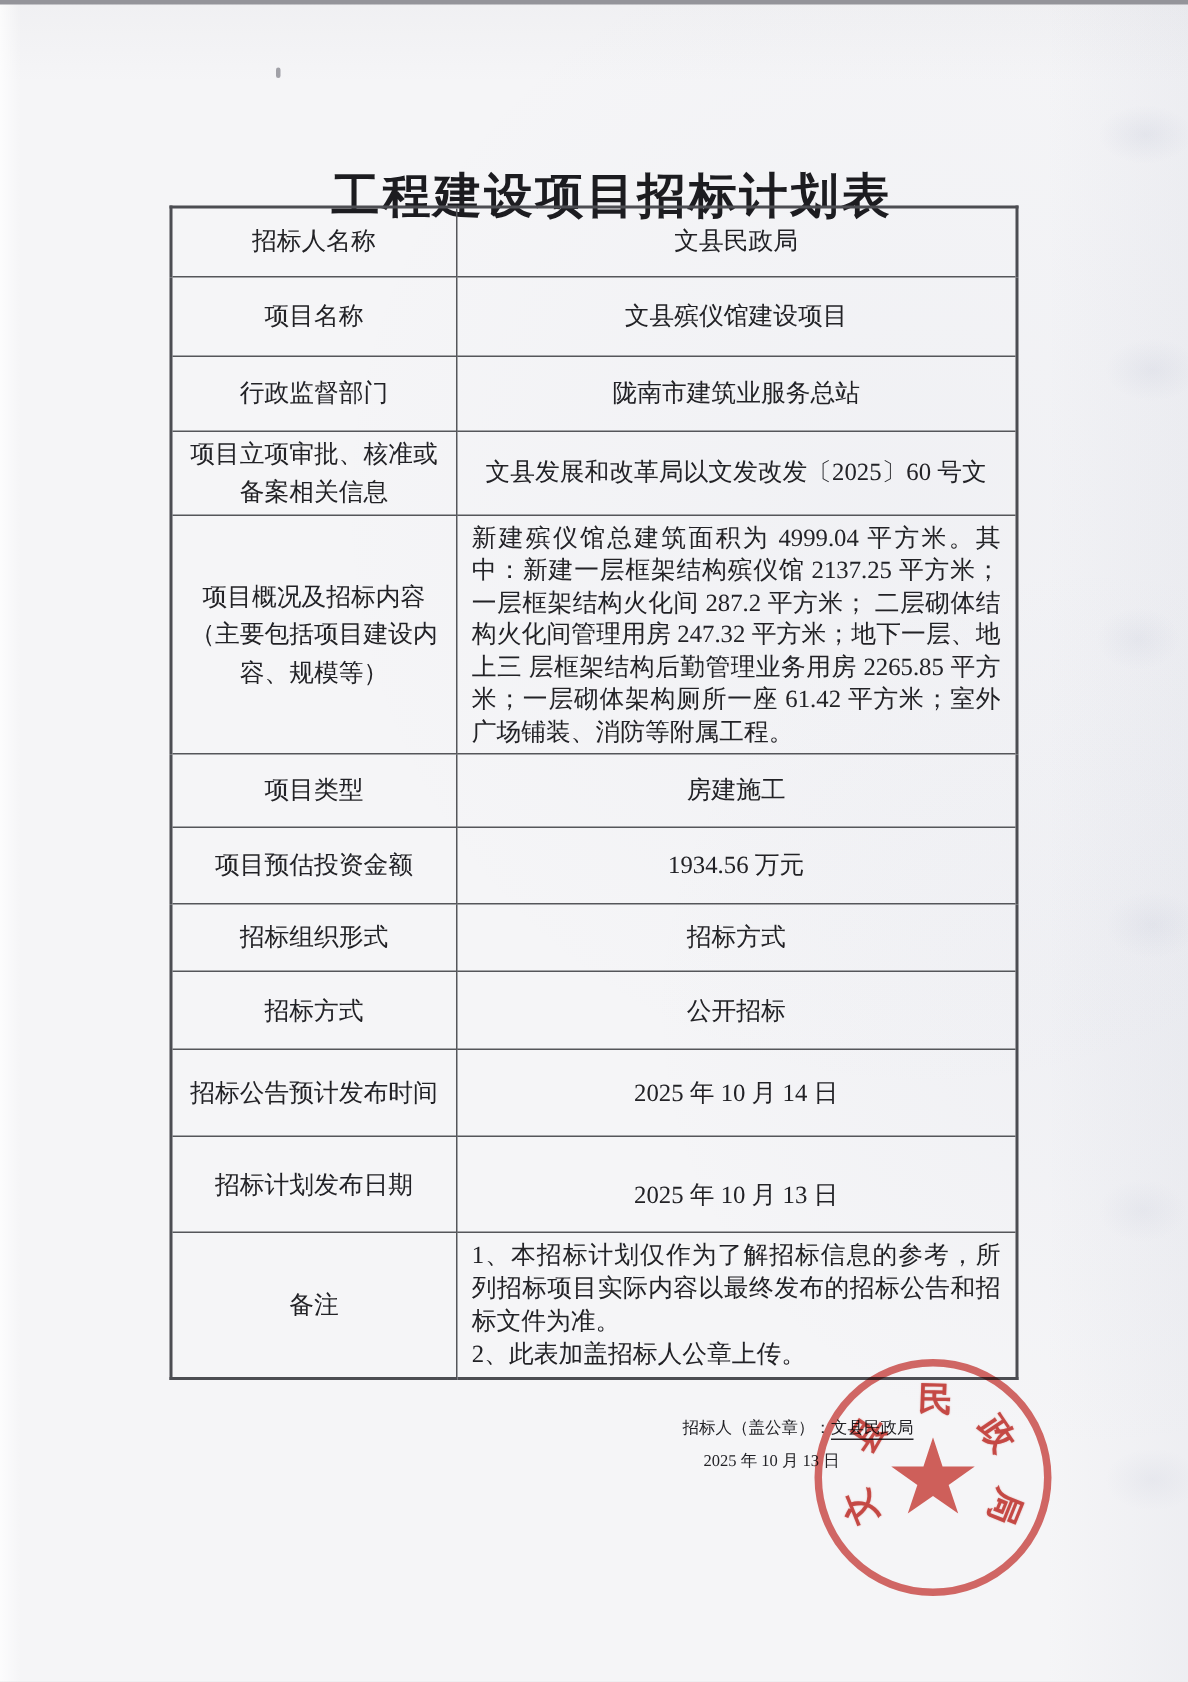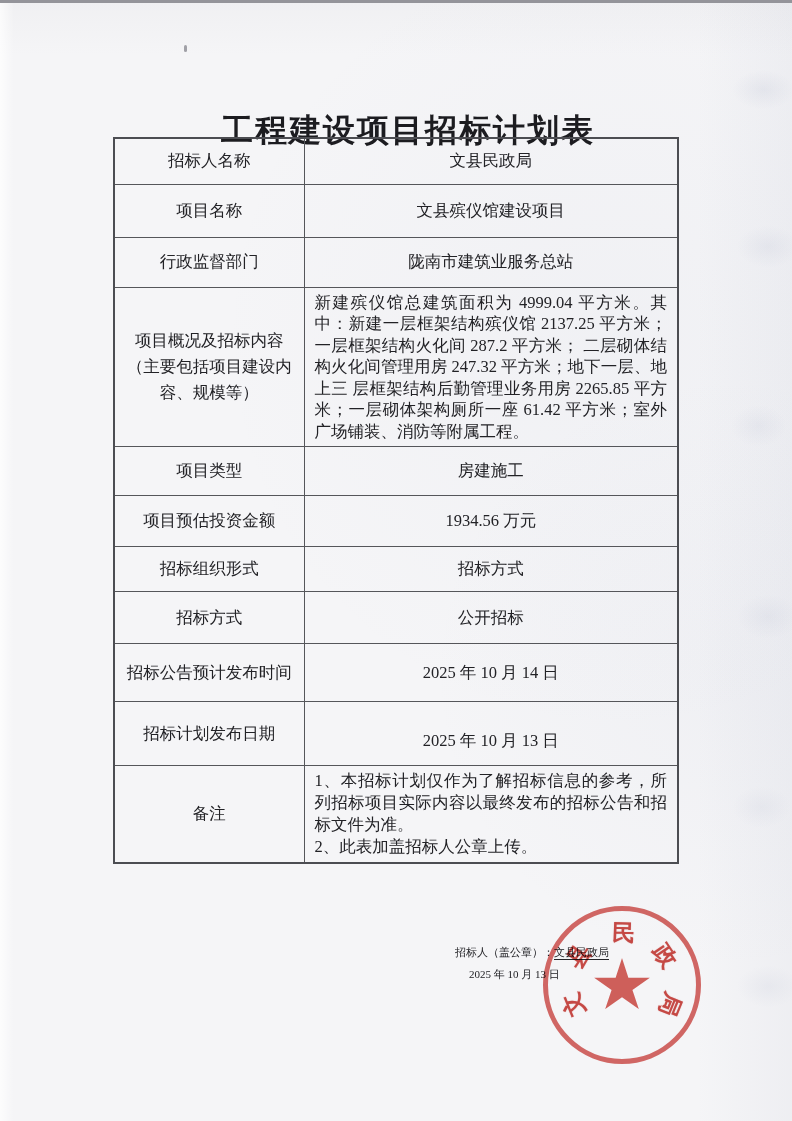--- a/index.html
+++ b/index.html
@@ -94,20 +94,24 @@
         <td class="val">文县民政局</td>
       </tr>
       <tr class="r2">
         <td class="lab">项目名称</td>
         <td class="val">文县殡仪馆建设项目</td>
       </tr>
       <tr class="r3">
         <td class="lab">行政监督部门</td>
         <td class="val">陇南市建筑业服务总站</td>
       </tr>
+      <tr class="r4">
+        <td class="lab">项目立项审批、核准或备案相关信息</td>
+        <td class="val">文县发展和改革局以文发改发〔2025〕60 号文</td>
+      </tr>
       <tr class="r5">
         <td class="lab">项目概况及招标内容（主要包括项目建设内容、规模等）</td>
         <td class="val long">新建殡仪馆总建筑面积为 4999.04 平方米。其中：新建一层框架结构殡仪馆 2137.25 平方米；一层框架结构火化间 287.2 平方米；  二层砌体结构火化间管理用房 247.32 平方米；地下一层、地上三 层框架结构后勤管理业务用房 2265.85 平方米；一层砌体架构厕所一座 61.42 平方米；室外广场铺装、消防等附属工程。</td>
       </tr>
       <tr class="r6">
         <td class="lab">项目类型</td>
         <td class="val">房建施工</td>
       </tr>
       <tr class="r7">
         <td class="lab">项目预估投资金额</td>

